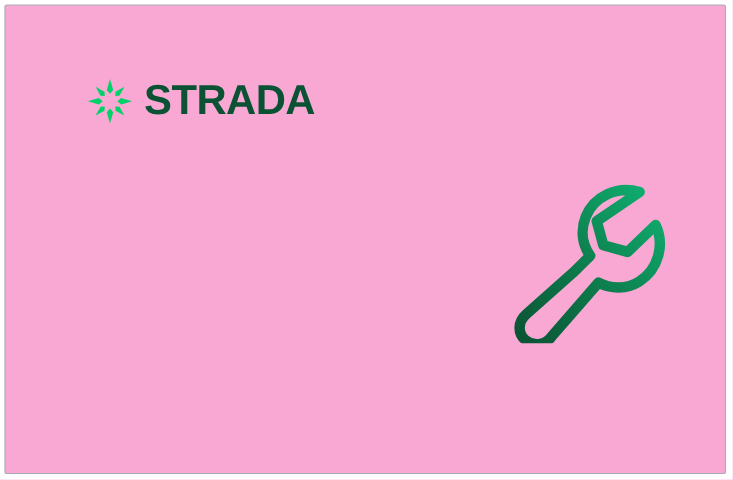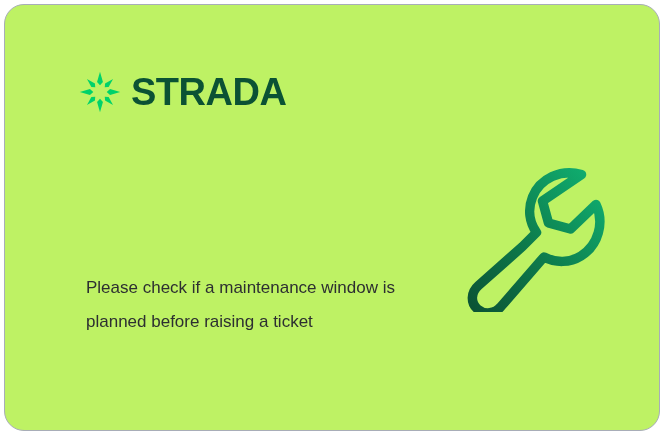--- a/index.html
+++ b/index.html
@@ -22,23 +22,23 @@
   }
 
   
   .status-card {
     position: absolute;
     left: 4px;
     top: 4px;
     width: 656px;
     height: 427px;
     box-sizing: border-box;
-    background: #bef264;
+    background: #f9a8d4;
     border: 1px solid #a8adb8;
-    border-radius: 20px;
+    border-radius: 2px;
   }
 
   
   .brand {
     position: absolute;
     left: 74px;
     top: 66px;
     display: flex;
     align-items: center;
     gap: 10px;
@@ -123,21 +123,20 @@
               <polygon points="50,94 44,73 50,66 56,73"></polygon>
               <polygon points="6,50 27,44 34,50 27,56"></polygon>
             </g>
           </g>
         </svg>
       </span>
       <span class="brand-wordmark">STRADA</span>
     </div>
 
 
-    <p class="body-copy">Please check if a maintenance window is planned before raising a ticket</p>
 
     <div class="wrench-illustration">
       <svg viewBox="0 0 160 155" xmlns="http://www.w3.org/2000/svg" aria-hidden="true">
         <defs>
           <linearGradient id="wrenchGradient" x1="0" y1="1" x2="1" y2="0">
             <stop offset="0%" stop-color="#0b5234"></stop>
             <stop offset="45%" stop-color="#0d7a4b"></stop>
             <stop offset="100%" stop-color="#10b172"></stop>
           </linearGradient>
         </defs>

